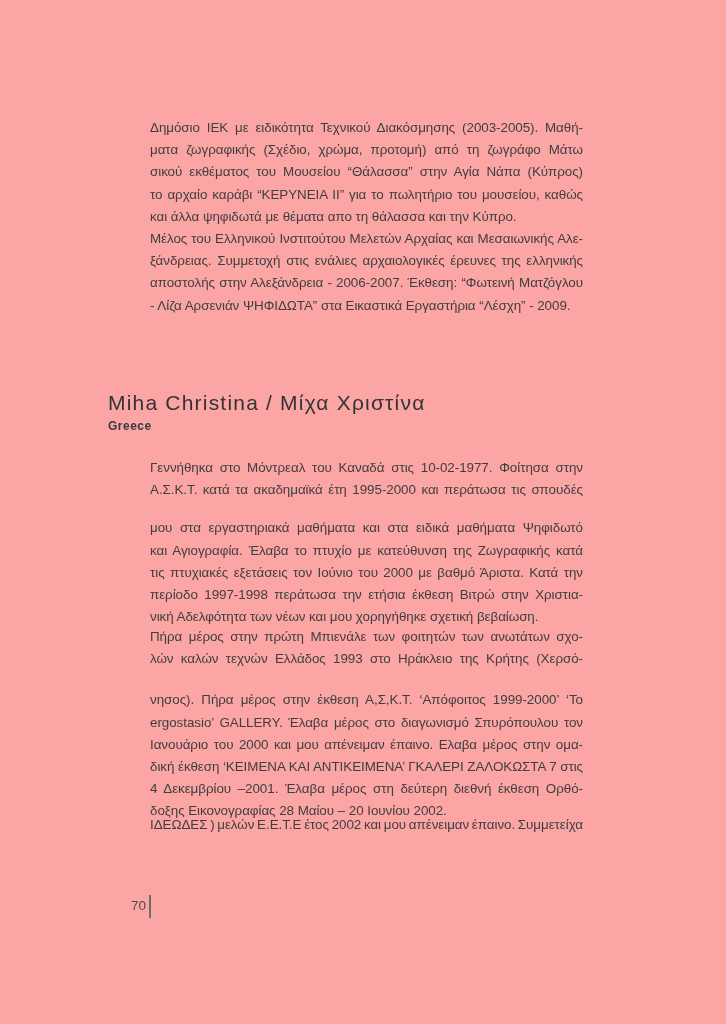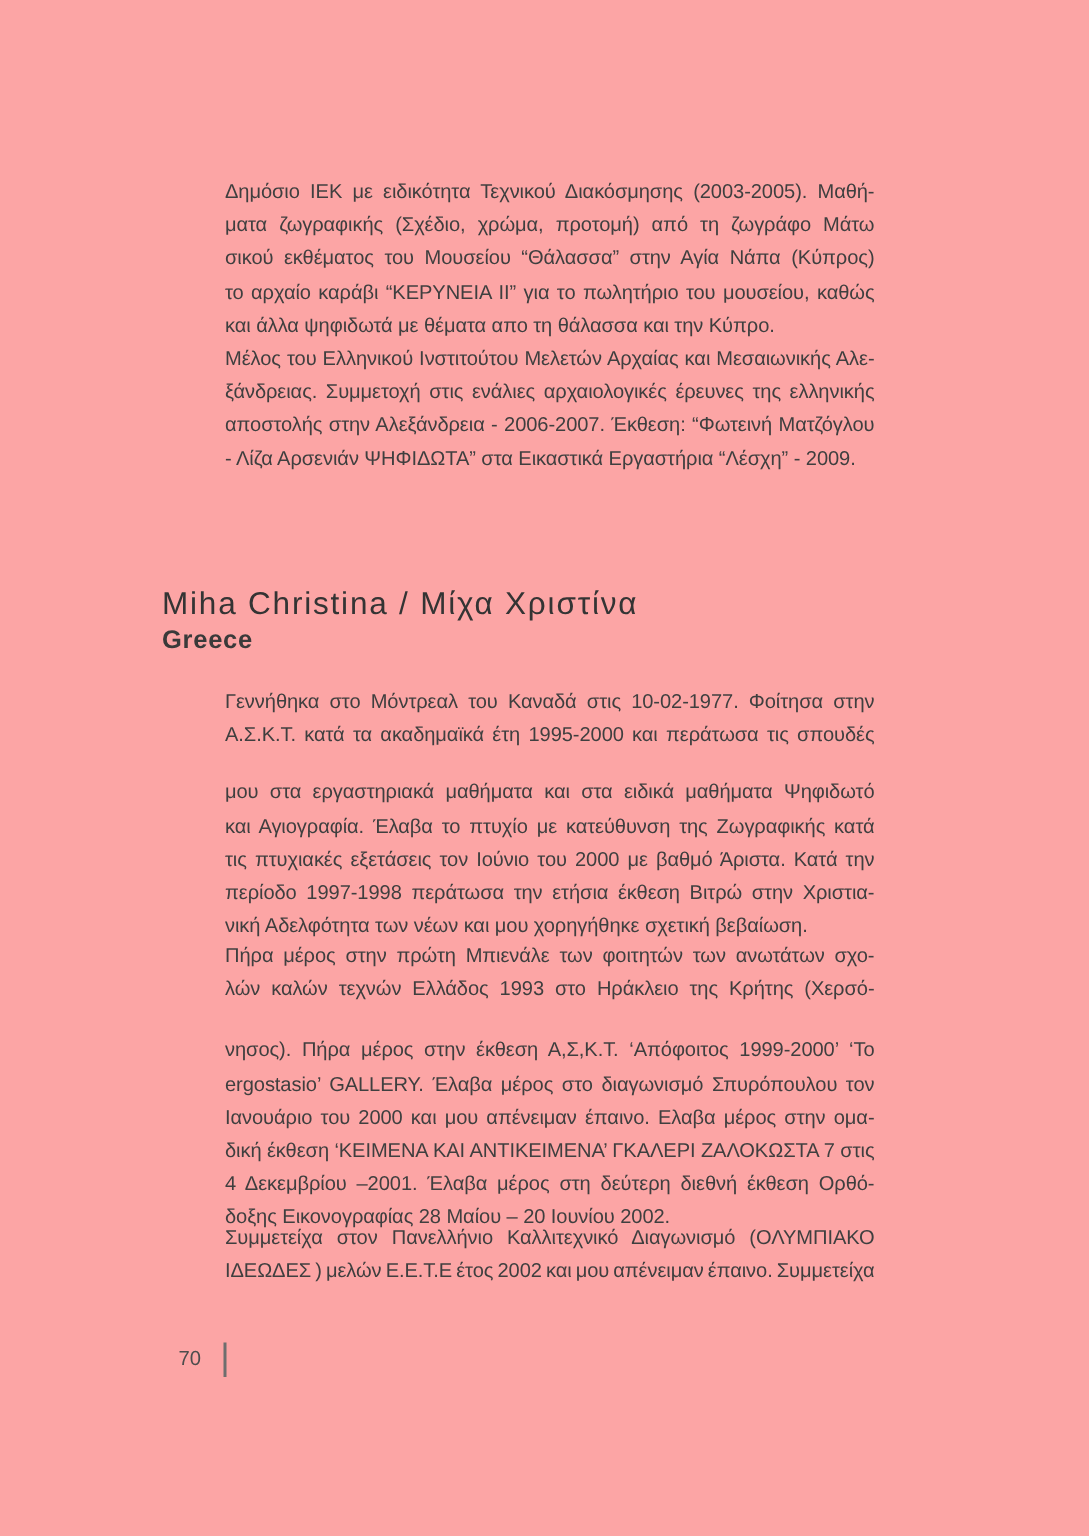--- a/index.html
+++ b/index.html
@@ -40,30 +40,30 @@
   }
   .heading-title {
     font-size: 21px;
     line-height: 24px;
     font-weight: 400;
     letter-spacing: 1.2px;
     white-space: nowrap;
   }
   .heading-subtitle {
     margin-top: 4px;
-    font-size: 17px;
+    font-size: 12px;
     line-height: 15px;
     font-weight: 700;
     letter-spacing: 0.5px;
     color: #3a3a3a;
   }
 
   .pageno {
     position: absolute;
-    left: 96px;
+    left: 108px;
     top: 895px;
     width: 38px;
     text-align: right;
     font-size: 13.5px;
     line-height: 22px;
     color: #4d4d4d;
   }
   .pageno-bar {
     position: absolute;
     left: 149px;
@@ -119,21 +119,20 @@
         <div class="line" style="word-spacing: 2.04464px;"><span>ergostasio’ GALLERY. Έλαβα μέρος στο διαγωνισμό Σπυρόπουλου τον</span></div>
         <div class="line" style="word-spacing: 1.77812px;"><span>Ιανουάριο του 2000 και μου απένειμαν έπαινο. Ελαβα μέρος στην ομα-</span></div>
         <div class="line" style="word-spacing: -0.0566406px;"><span>δική έκθεση ‘ΚΕΙΜΕΝΑ ΚΑΙ ΑΝΤΙΚΕΙΜΕΝΑ’ ΓΚΑΛΕΡΙ ΖΑΛΟΚΩΣΤΑ 7 στις</span></div>
         <div class="line" style="word-spacing: 2.90799px;"><span>4 Δεκεμβρίου –2001. Έλαβα μέρος στη δεύτερη διεθνή έκθεση Ορθό-</span></div>
         <div class="line"><span>δοξης Εικονογραφίας 28 Μαίου – 20 Ιουνίου 2002.</span></div>
       </div>
   </div>
 
   <div class="textcol" id="para-block-4">
     <div>
-        <div class="line" style="word-spacing: 5.66875px;"><span>Συμμετείχα στον Πανελλήνιο Καλλιτεχνικό Διαγωνισμό (ΟΛΥΜΠΙΑΚΟ</span></div>
         <div class="line" style="word-spacing: -0.940625px;"><span>ΙΔΕΩΔΕΣ ) μελών Ε.Ε.Τ.Ε έτος 2002 και μου απένειμαν έπαινο. Συμμετείχα</span></div>
       </div>
   </div>
 
   <div class="pageno">70</div>
   <div class="pageno-bar"></div>
 
 </div>
 
 </body></html>

